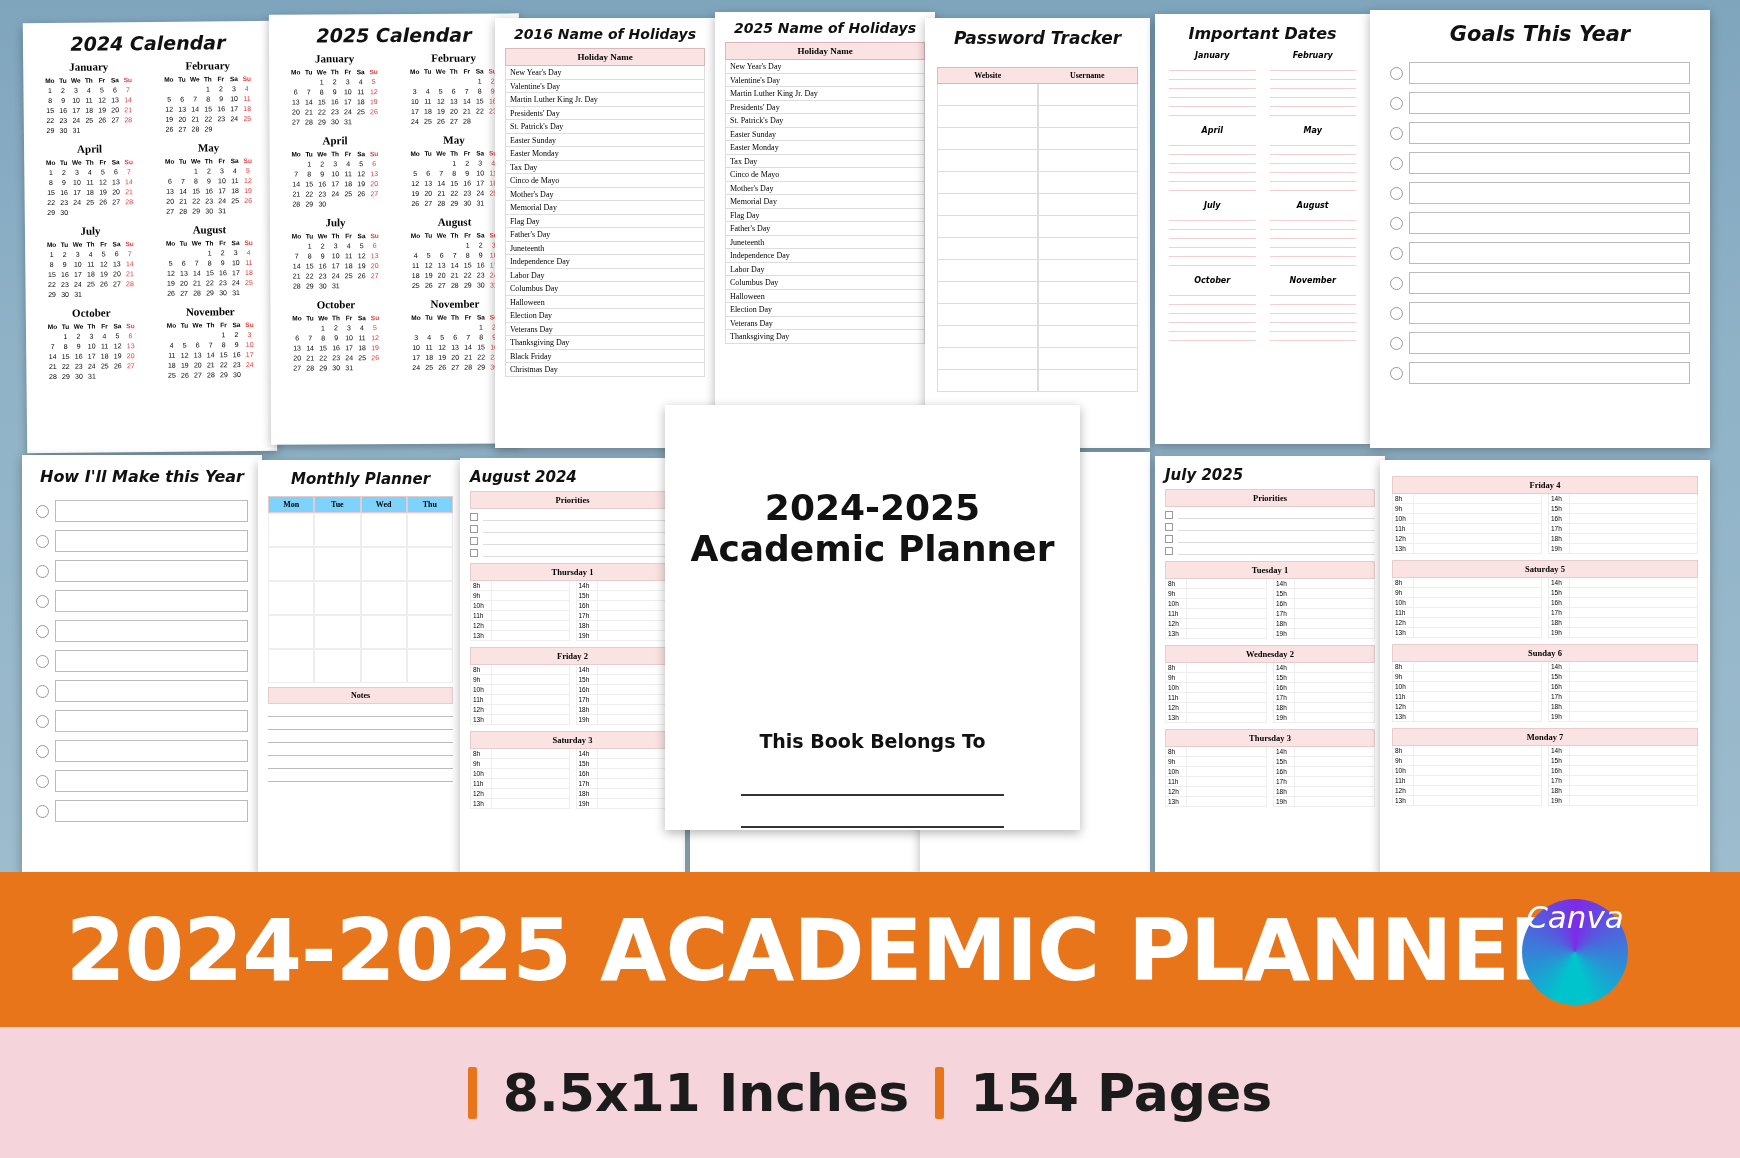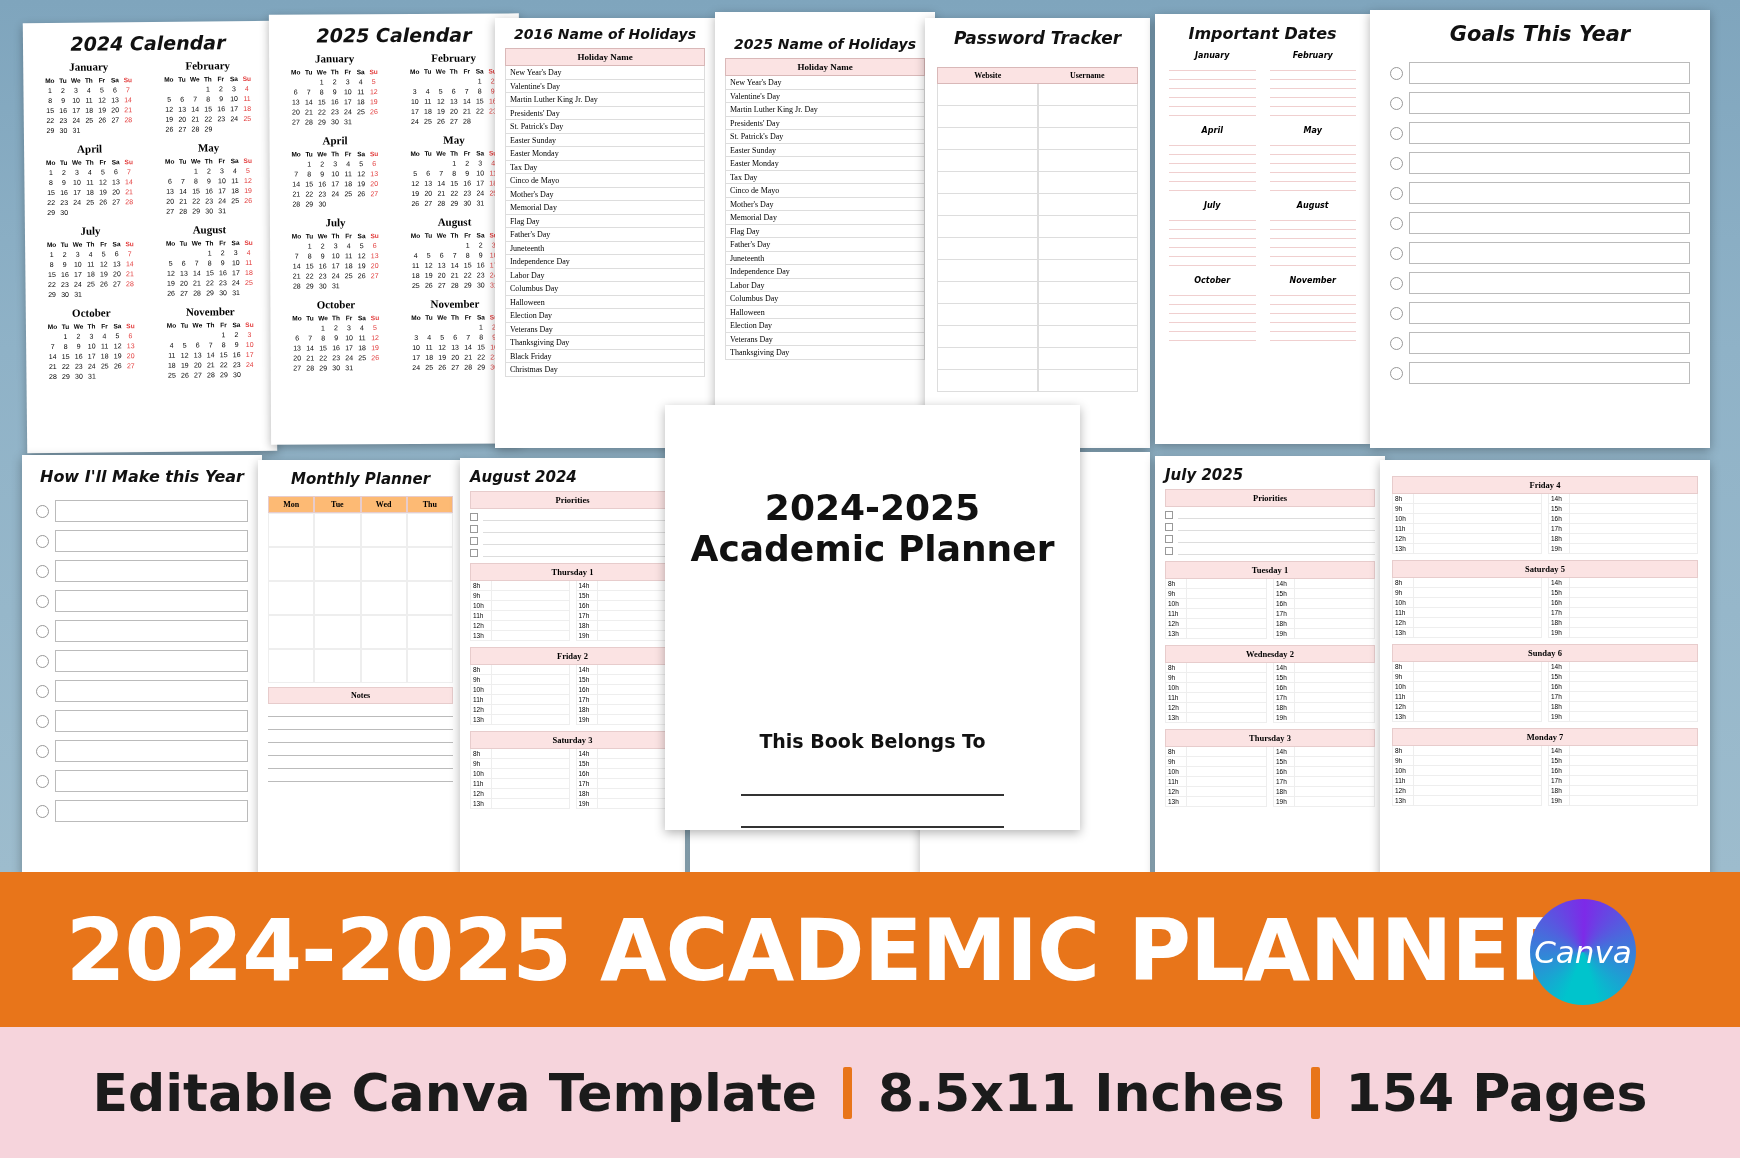--- a/index.html
+++ b/index.html
@@ -58,21 +58,21 @@
   .idate-mon .ln { border-bottom:1px solid #f0cfcf; height:9px; }
 
   
   .goal-row { display:flex; align-items:center; gap:6px; margin-bottom:8px; }
   .goal-row .circ { width:13px; height:13px; border:1px solid #999; border-radius:50%; flex:none; }
   .goal-row .box { flex:1; height:22px; border:1px solid #bbb; }
 
   
   .mp-head { display:flex; }
   .mp-head div { flex:1; text-align:center; font-size:8px; font-weight:bold; padding:3px 0;
-                 background:#fdba74; border:1px solid #e7cccc; font-family:"Liberation Serif",serif; }
+                 background:#7dd3fc; border:1px solid #e7cccc; font-family:"Liberation Serif",serif; }
   .mp-body { display:grid; grid-template-columns:repeat(4,1fr); }
   .mp-body .cell { border:1px solid #eee; height:34px; font-size:6px; color:#c98f8f; padding:1px 2px; }
   .mp-notes-h { background:#fbe3e3; border:1px solid #e7cccc; text-align:center; font-size:8px;
                 font-weight:bold; padding:3px 0; margin-top:4px; font-family:"Liberation Serif",serif; }
   .mp-note-ln { border-bottom:1px solid #bbb; height:13px; }
 
   
   .sec-head { background:#fbe3e3; text-align:center; font-size:8.5px; font-weight:bold;
               padding:3px 0; border:1px solid #e7cccc; font-family:"Liberation Serif",serif; }
   .hr-row { display:flex; }
@@ -91,23 +91,23 @@
   .cover-belongs { font-family:"DejaVu Sans", sans-serif; font-weight:bold; text-align:center;
                    font-size:19px; color:#111; }
   .cover-line { border-bottom:2px solid #333; height:22px; margin:0 52px; }
 
   
   .banner-orange { position:absolute; left:0; top:872px; width:1740px; height:155px; background:#e8751a; }
   .banner-title { position:absolute; left:0; top:872px; width:1740px; height:155px;
                   display:flex; align-items:center; justify-content:center;
                   font-family:"DejaVu Sans", sans-serif; font-weight:bold; color:#fff;
                   font-size:86px; letter-spacing:-1px; padding-right:100px; }
-  .canva-badge { position:absolute; right:104px; top:899px; width:106px; height:106px; border-radius:50%;
+  .canva-badge { position:absolute; right:112px; top:899px; width:106px; height:106px; border-radius:50%;
                  background:conic-gradient(from 200deg, #00c4cc, #7d2ae8 45%, #00c4cc 90%);
-                 display:flex; align-items:center; justify-content:center; }
+                 display:flex; align-items:flex-start; justify-content:center; }
   .canva-badge span { color:#fff; font-size:31px; font-style:italic; font-family:"DejaVu Sans",sans-serif; }
   .banner-pink { position:absolute; left:0; top:1027px; width:1740px; height:131px; background:#f6d4dc; }
   .banner-sub { position:absolute; left:0; top:1027px; width:1740px; height:131px;
                 display:flex; align-items:center; justify-content:center; gap:26px;
                 font-family:"DejaVu Sans", sans-serif; font-weight:bold; color:#1b1b1b; font-size:52px; }
   .divider { width:9px; height:52px; background:#e8751a; border-radius:2px; }
 </style>
 </head>
 <body>
 
@@ -1133,21 +1133,21 @@
           <div class="hd-row">Veterans Day</div>
           <div class="hd-row">Thanksgiving Day</div>
           <div class="hd-row">Black Friday</div>
           <div class="hd-row">Christmas Day</div>
         </div>
     </div>
   </div>
 </div>
 
 <div class="sheet" style="left:715px; top:12px; width:220px; height:430px;">
-  <div class="inner" style="padding:24px 10px;">
+  <div class="inner" style="padding:8px 10px;">
     <div class="title-script" style="font-size:14px;">2025 Name of Holidays</div>
     <div style="margin-top:6px;">
       <div class="hd-head">Holiday Name</div>
       <div id="hol25">
           <div class="hd-row">New Year's Day</div>
           <div class="hd-row">Valentine's Day</div>
           <div class="hd-row">Martin Luther King Jr. Day</div>
           <div class="hd-row">Presidents' Day</div>
           <div class="hd-row">St. Patrick's Day</div>
           <div class="hd-row">Easter Sunday</div>
@@ -2119,18 +2119,17 @@
   </div>
 </div>
 
 <div class="banner-orange"></div>
 <div class="banner-title">2024-2025 ACADEMIC PLANNER</div>
 <div class="canva-badge">
   <span>Canva</span>
 </div>
 <div class="banner-pink"></div>
 <div class="banner-sub">
-  <span>Editable Canva Template</span>
   <span class="divider"></span>
   <span>8.5x11 Inches</span>
   <span class="divider"></span>
   <span>154 Pages</span>
 </div>
 
 </body></html>

